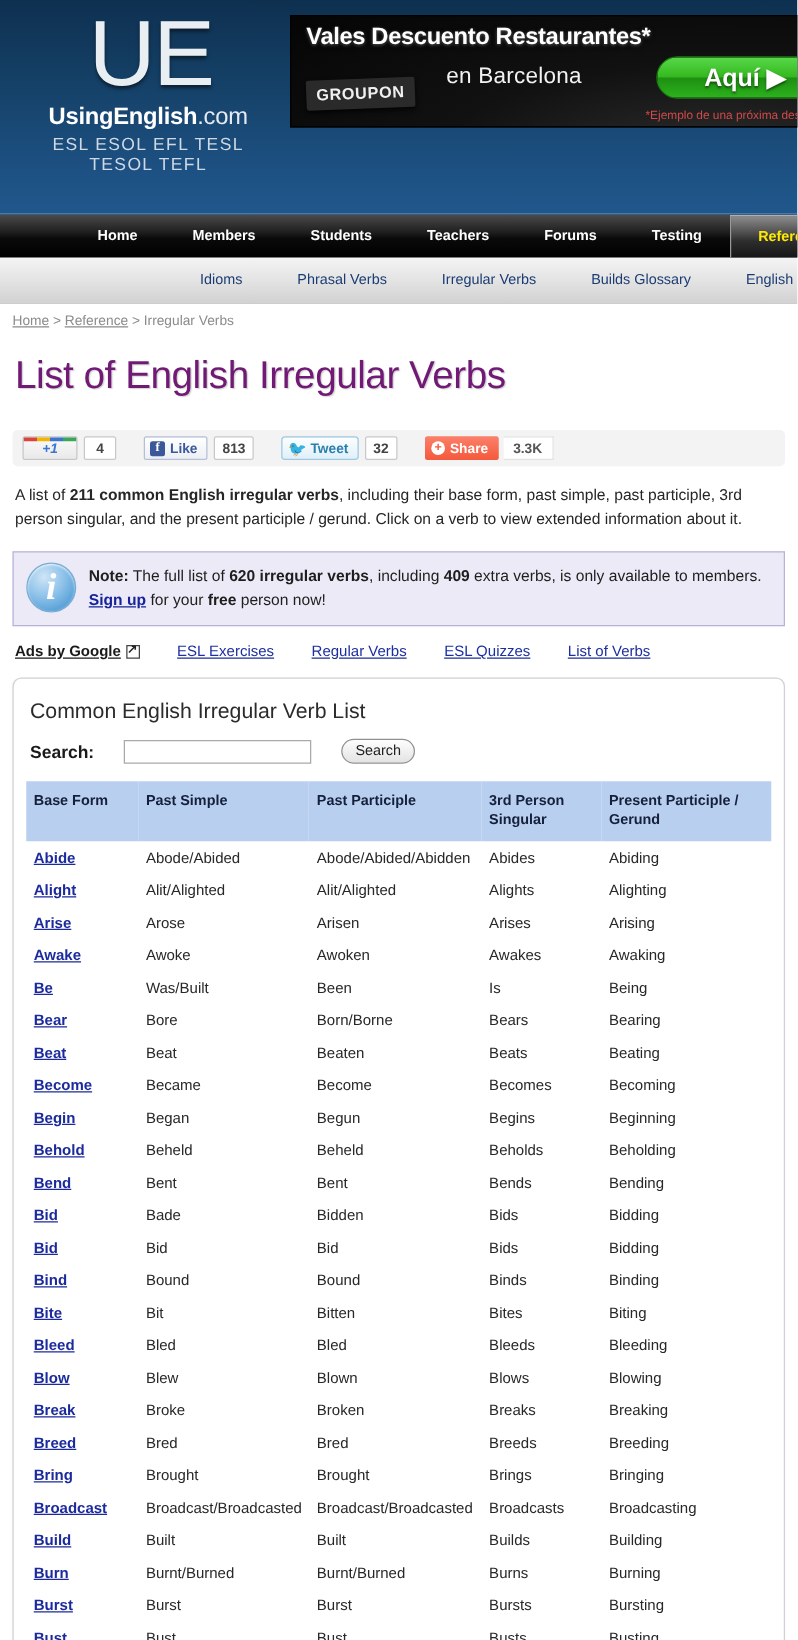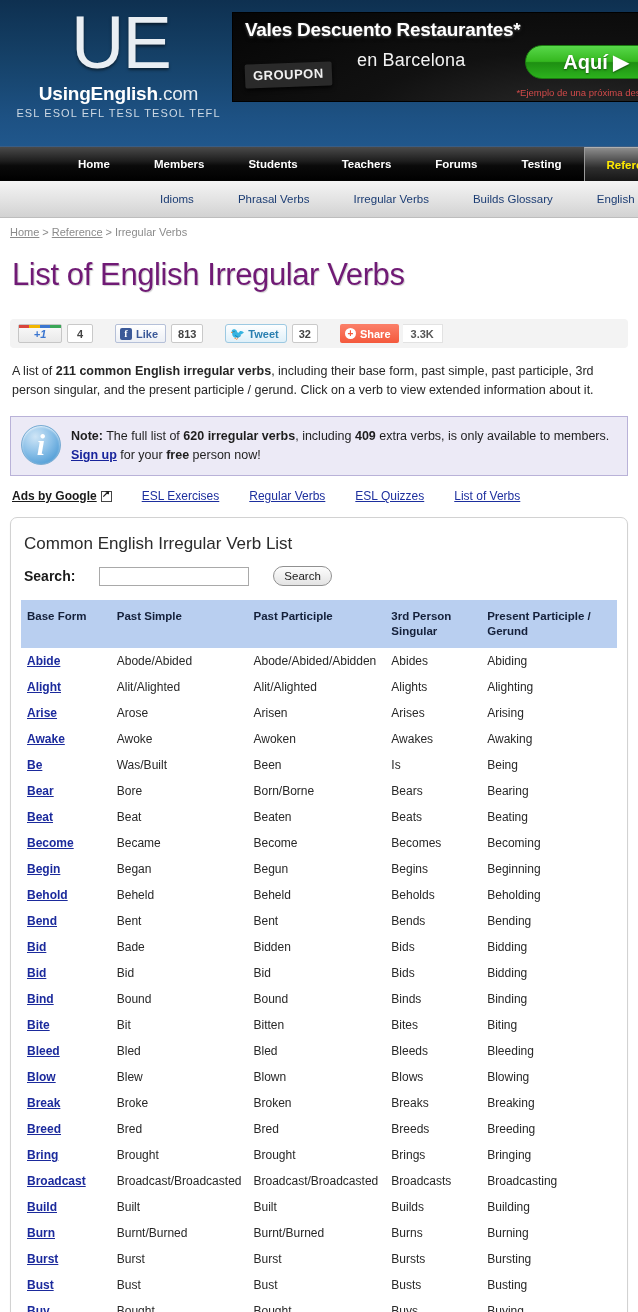--- a/index.html
+++ b/index.html
@@ -11,21 +11,21 @@
     overflow: hidden;
     background: #ffffff;
     font-family: "Liberation Sans", sans-serif;
     font-size: 12px;
     color: #222;
   }
 
   
   .site-header {
     position: relative;
-    height: 146px;
+    height: 171px;
     background: linear-gradient(to bottom, #0e3050 0%, #16436b 45%, #1d5183 80%, #20578c 100%);
     overflow: hidden;
     text-decoration: underline;
   }
   .logo-block {
     position: absolute;
     left: 16px;
     top: 6px;
     width: 205px;
   }
@@ -45,21 +45,21 @@
     font-size: 19px;
     font-weight: bold;
     color: #ffffff;
     text-align: center;
     letter-spacing: -0.2px;
   }
   .logo-word .dotcom { font-weight: normal; color:#e4ebf2; }
   .logo-sub {
     margin-top: 2px;
     text-align: center;
-    font-size: 11px;
+    font-size: 14px;
     letter-spacing: 1.1px;
     color: #ced9e4;
   }
 
   
   .banner-ad {
     position: absolute;
     left: 232px;
     top: 12px;
     width: 440px;

